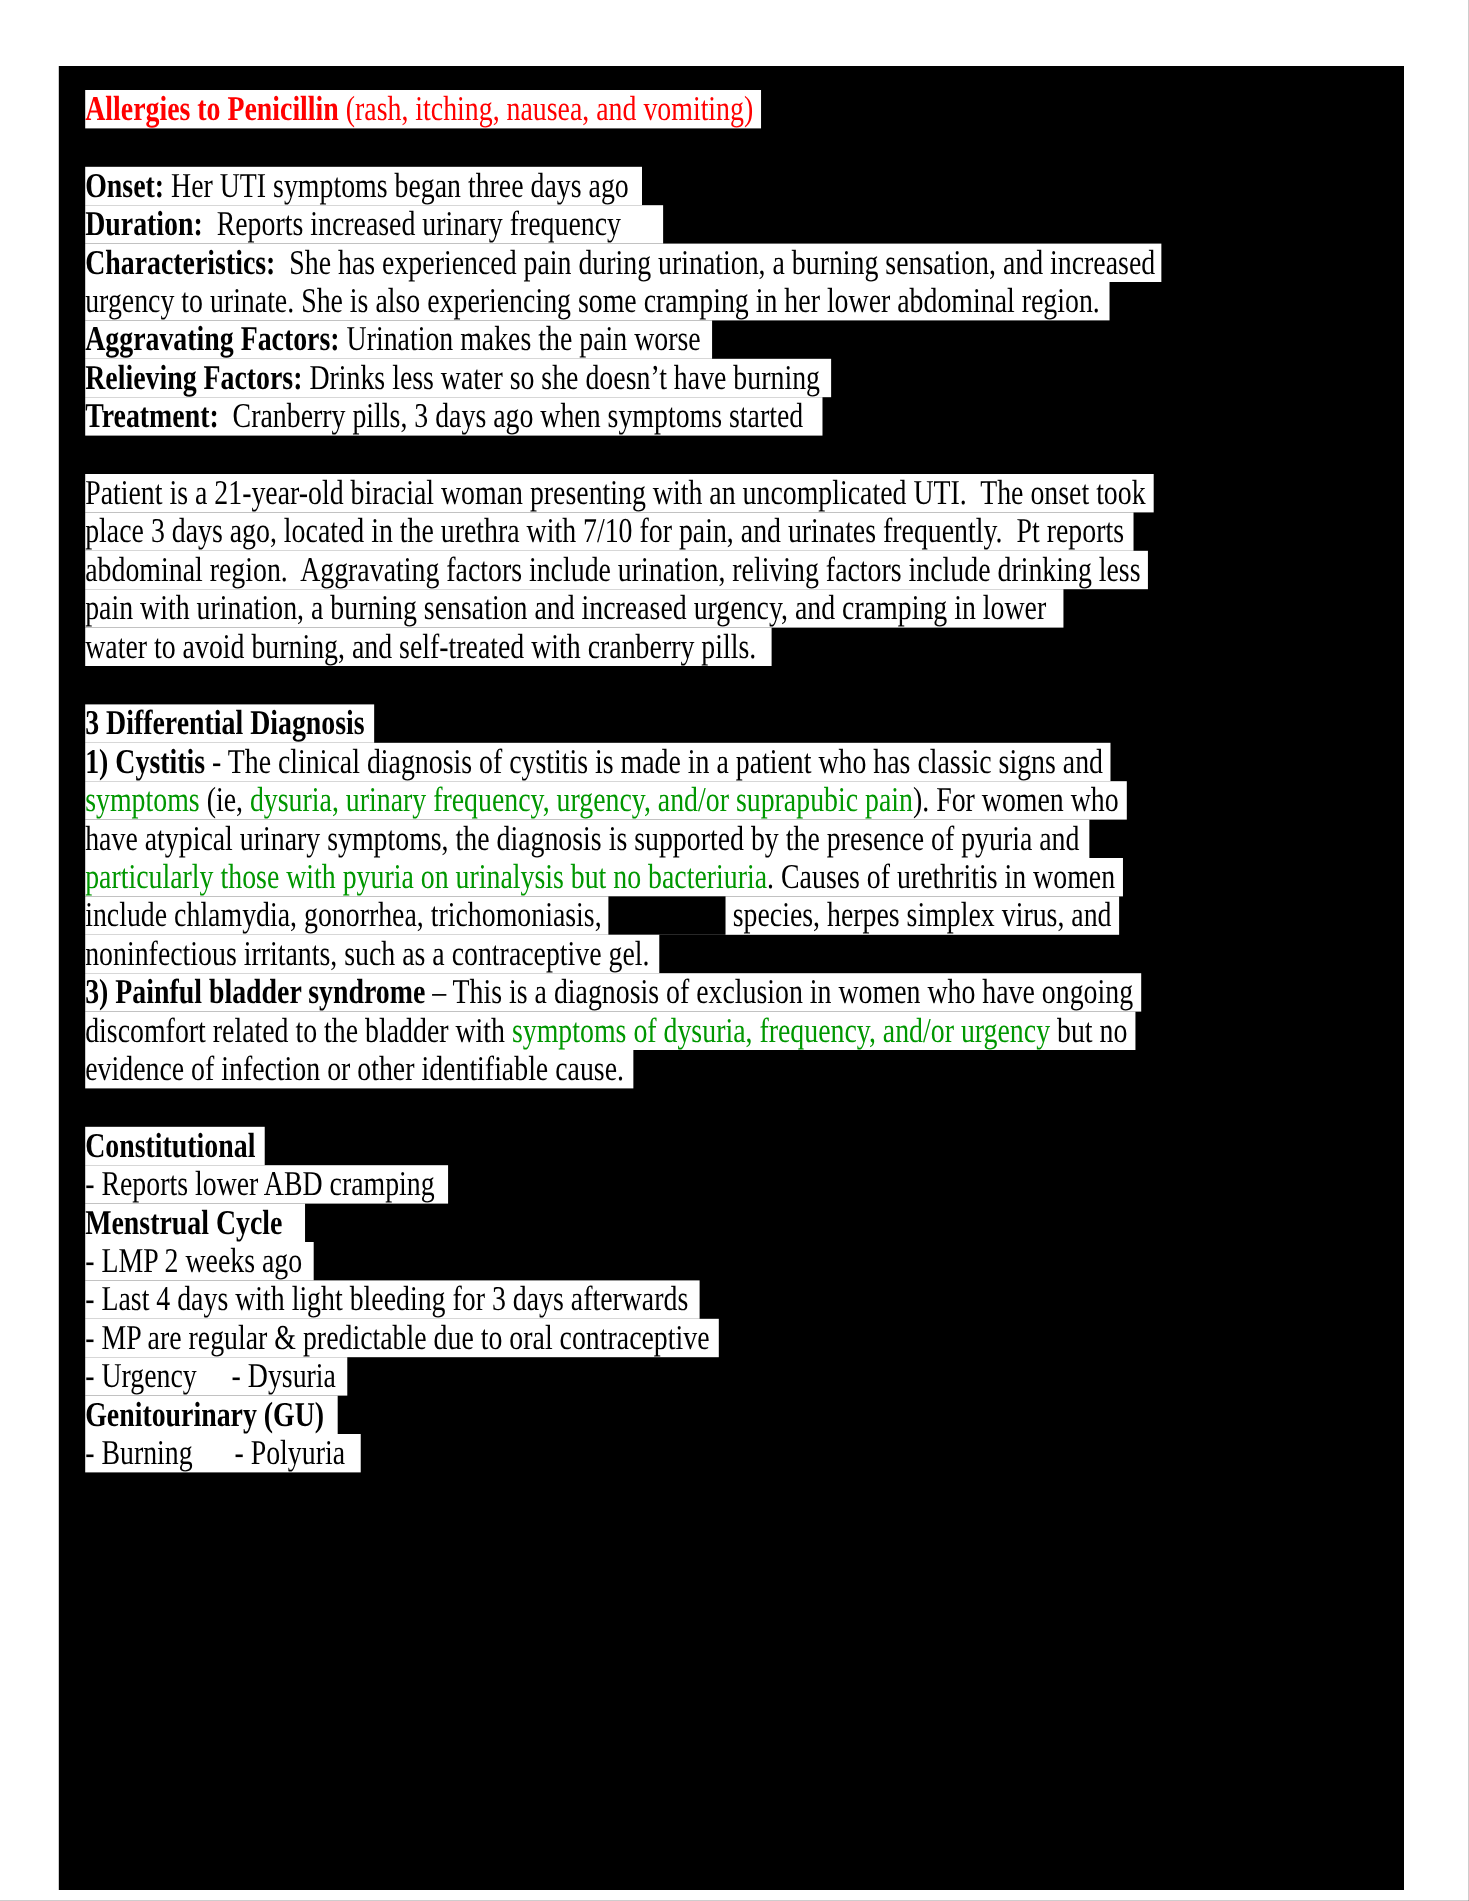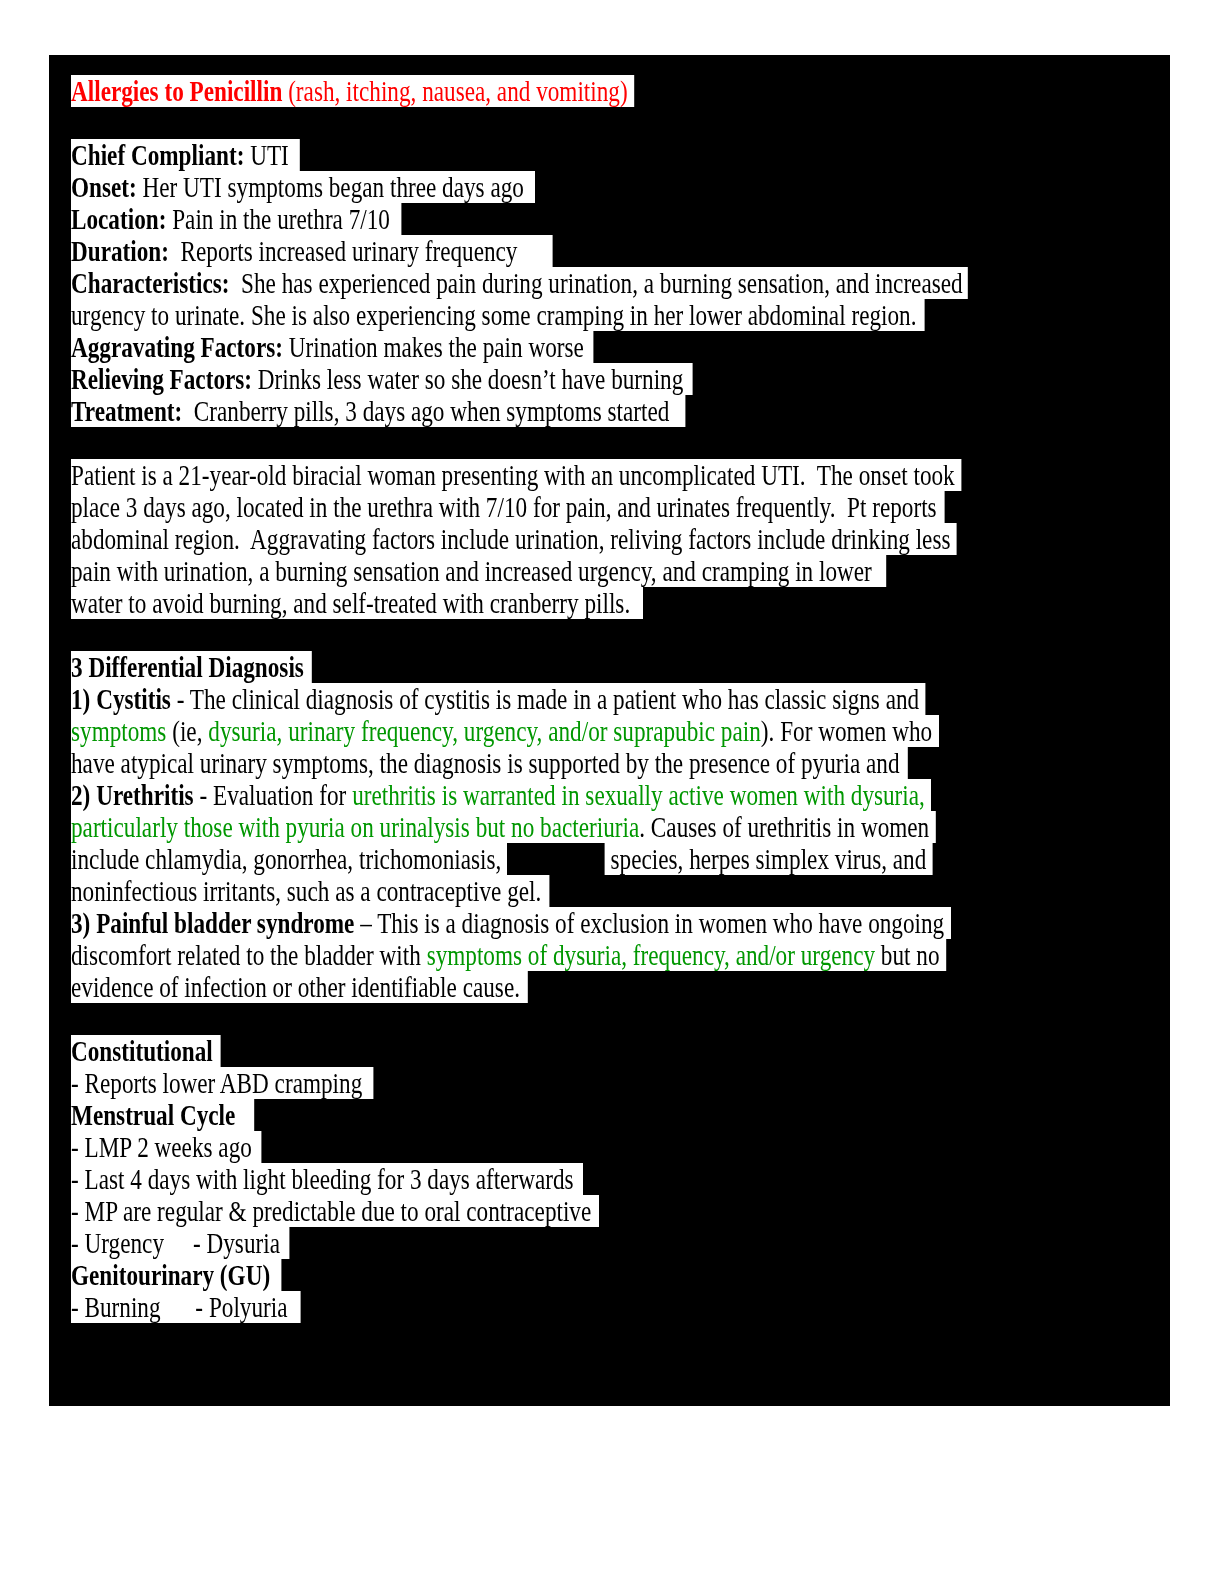--- a/index.html
+++ b/index.html
@@ -13,21 +13,21 @@
     background: #ffffff;
     position: relative;
     font-family: "Liberation Serif", serif;
     overflow: hidden;
   }
   .panel {
     position: absolute;
     left: 49px;
     top: 55px;
     width: 1121px;
-    height: 1351px;
+    height: 1520px;
     background: #000000;
   }
   .doc {
     position: absolute;
     left: 22px;
     top: 20px;
     width: 1099px;
   }
   .row {
     height: 32px;
@@ -54,41 +54,38 @@
     vertical-align: top;
   }
 </style>
 </head>
 <body>
 
 <div class="panel">
   <div class="doc">
       <div class="row"><span class="line" style="padding-right: 8px;"><span class="bold red">Allergies to Penicillin</span><span class="red"> (rash, itching, nausea, and vomiting)</span></span></div>
       <div class="row"></div>
-      <div class="row"><span class="line" style="padding-right: 14px;"><span class="bold">Chief Compliant:</span><span> UTI</span></span></div>
       <div class="row"><span class="line" style="padding-right: 14px;"><span class="bold">Onset:</span><span> Her UTI symptoms began three days ago</span></span></div>
-      <div class="row"><span class="line" style="padding-right: 14px;"><span class="bold">Location:</span><span> Pain in the urethra 7/10</span></span></div>
       <div class="row"><span class="line" style="padding-right: 44px;"><span class="bold">Duration:</span><span>  Reports increased urinary frequency</span></span></div>
       <div class="row"><span class="line" style="padding-right: 6px;"><span class="bold">Characteristics:</span><span>  She has experienced pain during urination, a burning sensation, and increased</span></span></div>
       <div class="row"><span class="line" style="padding-right: 10px;"><span>urgency to urinate. She is also experiencing some cramping in her lower abdominal region.</span></span></div>
       <div class="row"><span class="line" style="padding-right: 12px;"><span class="bold">Aggravating Factors:</span><span> Urination makes the pain worse</span></span></div>
       <div class="row"><span class="line" style="padding-right: 12px;"><span class="bold">Relieving Factors:</span><span> Drinks less water so she doesn’t have burning</span></span></div>
       <div class="row"><span class="line" style="padding-right: 20px;"><span class="bold">Treatment:</span><span>  Cranberry pills, 3 days ago when symptoms started</span></span></div>
       <div class="row"></div>
       <div class="row"><span class="line" style="padding-right: 8px;"><span>Patient is a 21-year-old biracial woman presenting with an uncomplicated UTI.  The onset took</span></span></div>
       <div class="row"><span class="line" style="padding-right: 10px;"><span>place 3 days ago, located in the urethra with 7/10 for pain, and urinates frequently.  Pt reports</span></span></div>
       <div class="row"><span class="line" style="padding-right: 8px;"><span>abdominal region.  Aggravating factors include urination, reliving factors include drinking less</span></span></div>
       <div class="row"><span class="line" style="padding-right: 18px;"><span>pain with urination, a burning sensation and increased urgency, and cramping in lower</span></span></div>
       <div class="row"><span class="line" style="padding-right: 16px;"><span>water to avoid burning, and self-treated with cranberry pills.</span></span></div>
       <div class="row"></div>
       <div class="row"><span class="line" style="padding-right: 10px;"><span class="bold">3 Differential Diagnosis</span></span></div>
       <div class="row"><span class="line" style="padding-right: 8px;"><span class="bold">1) Cystitis</span><span> - The clinical diagnosis of cystitis is made in a patient who has classic signs and</span></span></div>
       <div class="row"><span class="line" style="padding-right: 8px;"><span class="green">symptoms</span><span> (ie, </span><span class="green">dysuria, urinary frequency, urgency, and/or suprapubic pain</span><span>). For women who</span></span></div>
       <div class="row"><span class="line" style="padding-right: 10px;"><span>have atypical urinary symptoms, the diagnosis is supported by the presence of pyuria and</span></span></div>
-      <div class="row"><span class="line" style="padding-right: 8px;"><span class="bold">2) Urethritis</span><span> - Evaluation for </span><span class="green">urethritis is warranted in sexually active women with dysuria,</span></span></div>
       <div class="row"><span class="line" style="padding-right: 8px;"><span class="green">particularly those with pyuria on urinalysis but no bacteriuria</span><span>. Causes of urethritis in women</span></span></div>
       <div class="row"><span class="line" style="padding-right: 8px;"><span>include chlamydia, gonorrhea, trichomoniasis, </span><span class="redact" style="width: 122px;"></span><span> species, herpes simplex virus, and</span></span></div>
       <div class="row"><span class="line" style="padding-right: 10px;"><span>noninfectious irritants, such as a contraceptive gel.</span></span></div>
       <div class="row"><span class="line" style="padding-right: 8px;"><span class="bold">3) Painful bladder syndrome</span><span> – This is a diagnosis of exclusion in women who have ongoing</span></span></div>
       <div class="row"><span class="line" style="padding-right: 8px;"><span>discomfort related to the bladder with </span><span class="green">symptoms of dysuria, frequency, and/or urgency</span><span> but no</span></span></div>
       <div class="row"><span class="line" style="padding-right: 10px;"><span>evidence of infection or other identifiable cause.</span></span></div>
       <div class="row"></div>
       <div class="row"><span class="line" style="padding-right: 10px;"><span class="bold">Constitutional</span></span></div>
       <div class="row"><span class="line" style="padding-right: 14px;"><span>- Reports lower ABD cramping</span></span></div>
       <div class="row"><span class="line" style="padding-right: 24px;"><span class="bold">Menstrual Cycle</span></span></div>

